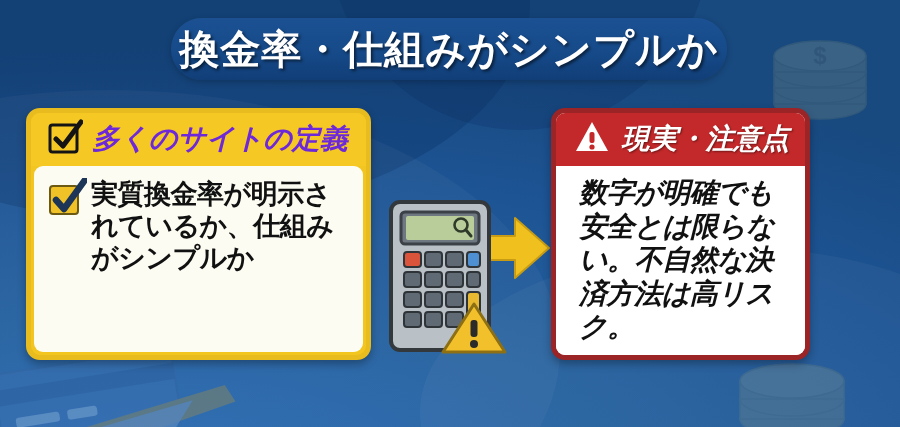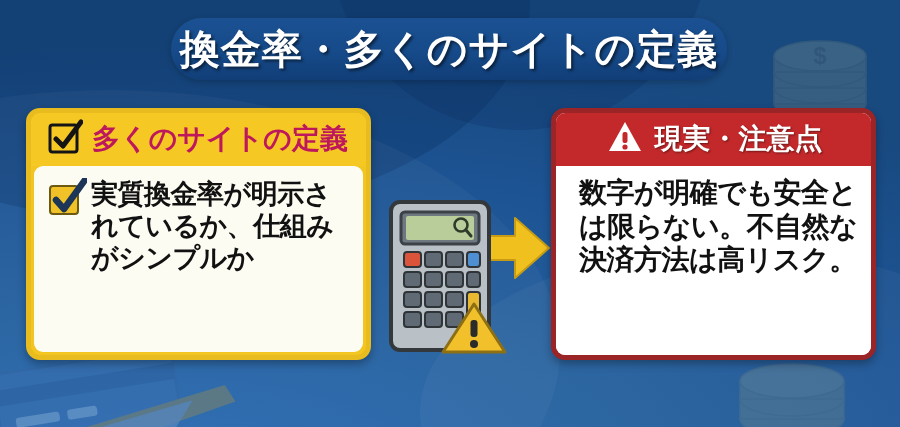--- a/index.html
+++ b/index.html
@@ -91,24 +91,25 @@
     left: 26px;
     top: 108px;
     width: 345px;
     height: 252px;
     background: #f2c520;
     border: 5px solid #e8bb1e;
   }
   #card-right {
     left: 551px;
     top: 108px;
-    width: 325px;
+    width: 259px;
     height: 252px;
     background: #ffffff;
     border: 5px solid #9b2526;
+    font-style: italic;
   }
 
   .card-header {
     display: flex;
     align-items: center;
     gap: 9px;
     padding: 4px 14px 6px 16px;
     flex: 0 0 auto;
   }
   #card-left .card-header {
@@ -120,21 +121,21 @@
     height: 53px;
     justify-content: center;
     gap: 12px;
   }
 
   .header-label {
     font-size: 28px;
     font-weight: bold;
     white-space: nowrap;
   }
-  #card-left .header-label { color: #be185d; }
+  #card-left .header-label { color: #6d28d9; font-style: italic; }
   #card-right .header-label {
     color: #ffffff;
     text-shadow: 1px 1px 2px rgba(0,0,0,0.45);
   }
 
   .card-body {
     flex: 1;
     display: flex;
     align-items: flex-start;
     padding: 12px 12px 10px 13px;
@@ -219,21 +220,21 @@
         <rect x="32" y="74" width="44" height="10" rx="3" fill="#9fc0e2"></rect>
         <rect x="84" y="74" width="30" height="10" rx="3" fill="#9fc0e2"></rect>
         <path d="M86 96 L244 74 L252 92 L120 116 Z" fill="#a38d46"></path>
         <path d="M86 100 L210 84 L186 112 L112 116 Z" fill="#8fadd0" opacity="0.8"></path>
       </g>
     </svg>
   </div>
 </div>
 
 <div id="title-bar">
-  <div id="title-text">換金率・多くのサイトの定義</div>
+  <div id="title-text">換金率・仕組みがシンプルか</div>
 </div>
 
 <div id="card-left" class="card">
   <div class="card-header">
     <span class="checkbox-icon">
       <svg width="36" height="36" viewBox="0 0 36 36">
         <rect x="3" y="6" width="27" height="27" rx="2.5" fill="none" stroke="#141414" stroke-width="3"></rect>
         <path d="M9 20 L16 27 L34 3" fill="none" stroke="#141414" stroke-width="5" stroke-linecap="round" stroke-linejoin="round"></path>
       </svg>
     </span>

